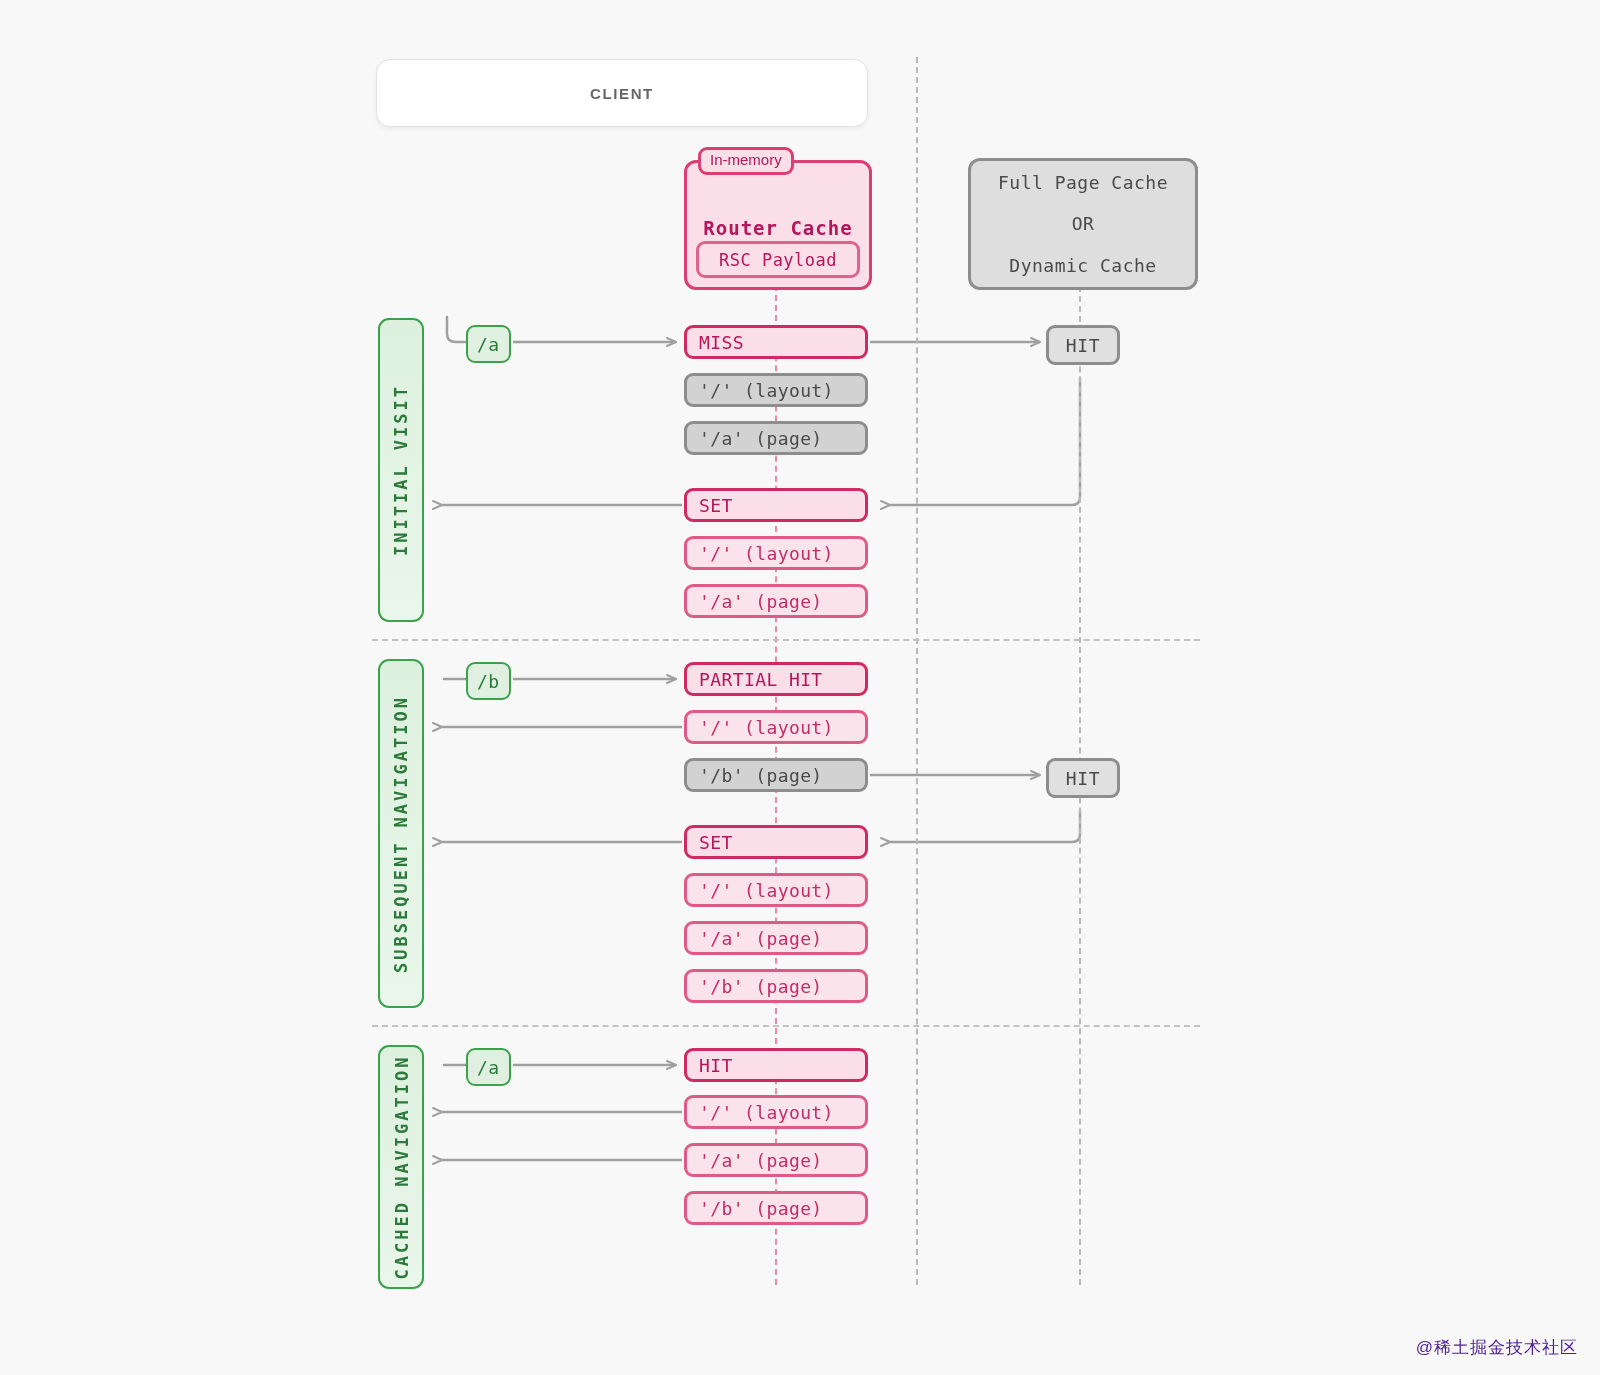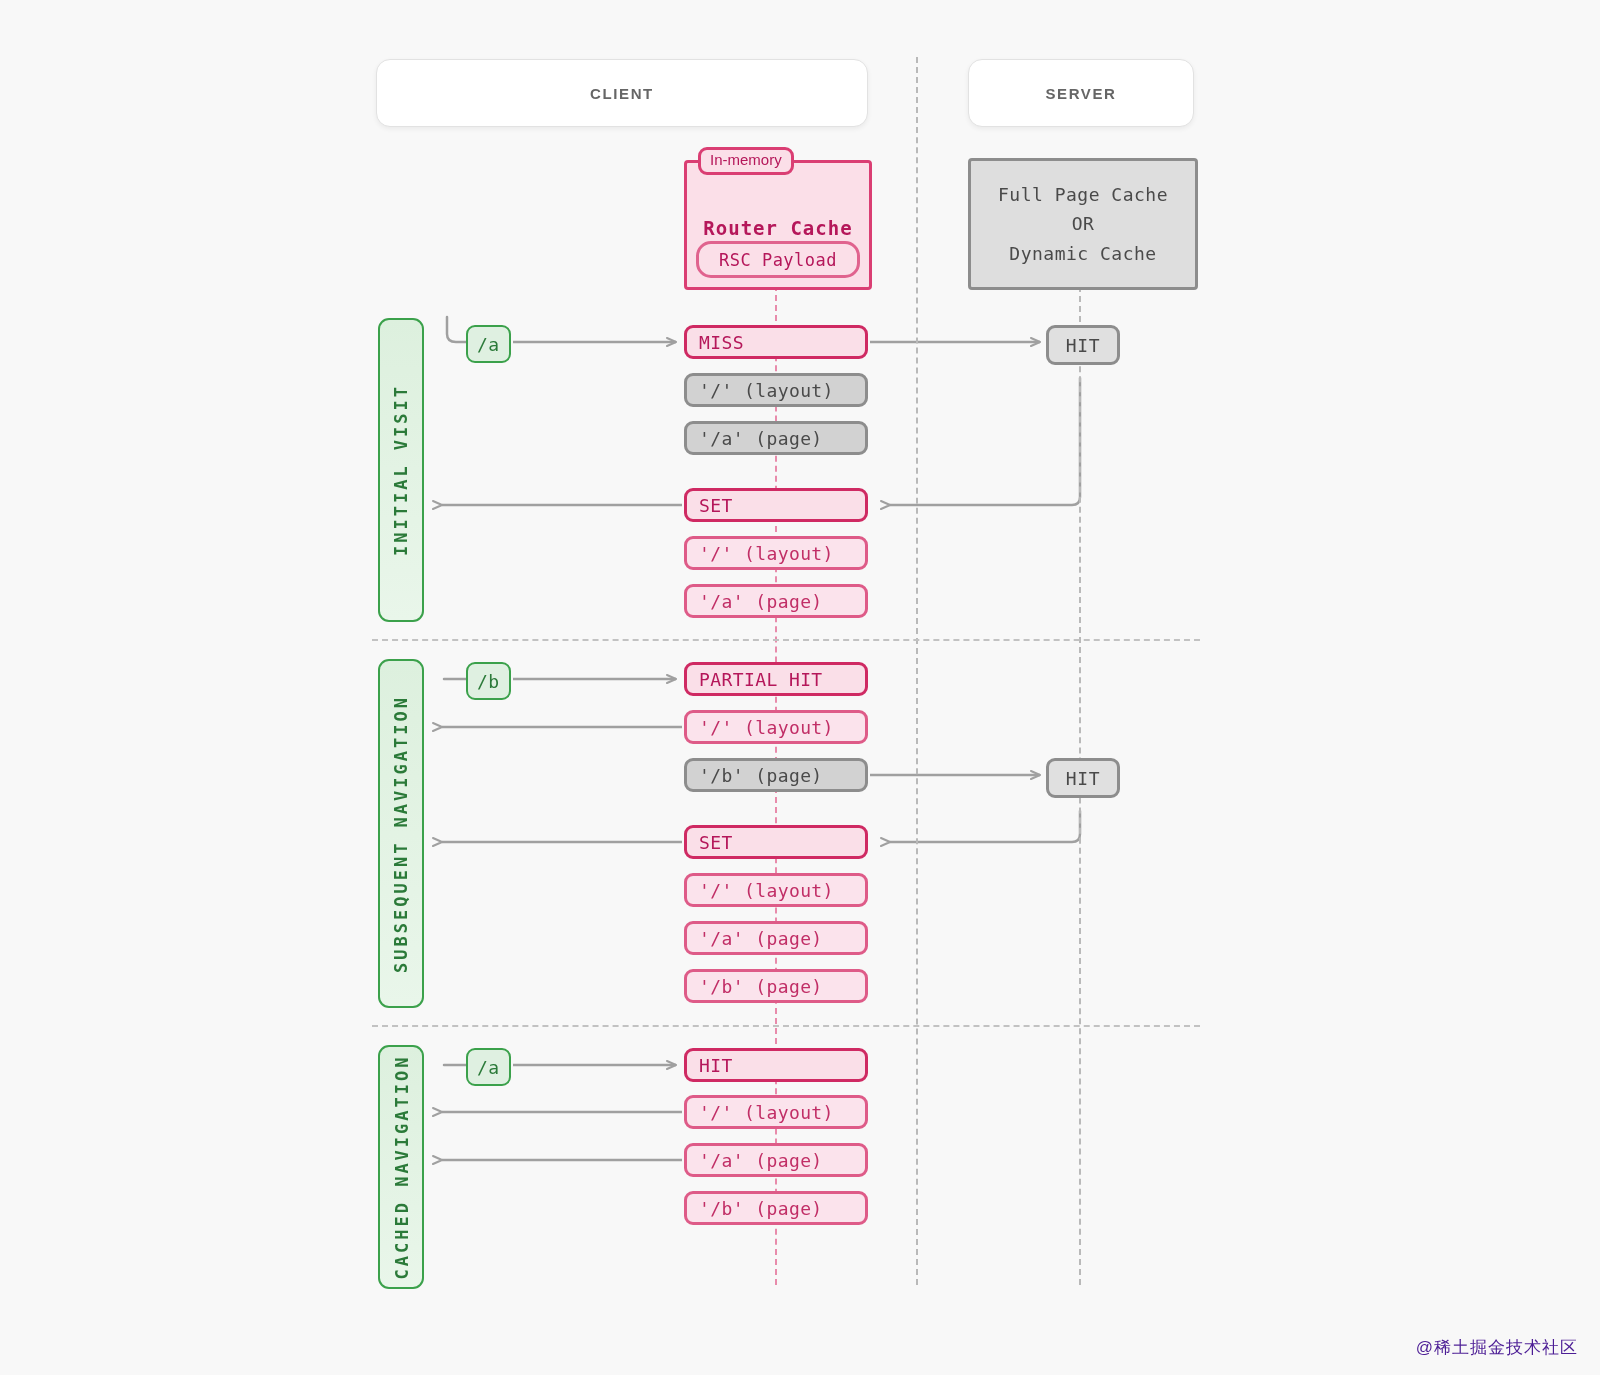--- a/index.html
+++ b/index.html
@@ -35,45 +35,46 @@
 
   
   .divider{
     position:absolute;height:0;
     border-top:2px dashed #c2c2c2;
   }
 
   
   .cache-box{
     position:absolute;
-    border-radius:4px;
+    border-radius:12px;
     display:flex;flex-direction:column;
     align-items:center;justify-content:center;
     font-family:"DejaVu Sans Mono", monospace;
     text-align:center;
+    gap:12px;
   }
   #router-cache{
     left:684px;top:160px;width:182px;height:124px;
     background:#fbdfe8;border:3px solid #da3e73;
     color:#b5175a;
   }
   #router-cache .rc-title{
     font-size:19px;font-weight:700;letter-spacing:1px;margin-top:6px;
   }
   #badge-inmemory{
     position:absolute;left:698px;top:147px;
     background:#fbdfe8;border:3px solid #da3e73;border-radius:9px;
     padding:2px 9px 3px 9px;
     font-family:"Liberation Sans", sans-serif;
     font-size:15px;color:#b5175a;line-height:1.1;
     z-index:6;
   }
   #rsc-payload{
     position:absolute;left:696px;top:241px;width:158px;height:31px;
-    background:#fbdfe8;border:3px solid #e0638e;border-radius:15px;
+    background:#fbdfe8;border:3px solid #e0638e;border-radius:9px;
     display:flex;align-items:center;justify-content:center;
     font-size:17px;color:#b5175a;letter-spacing:.5px;
   }
   #server-cache{
     left:968px;top:158px;width:224px;height:126px;
     background:#dedede;border:3px solid #8d8d8d;
     color:#4a4a4a;font-size:18px;line-height:1.62;letter-spacing:.5px;
   }
 
   
@@ -171,21 +172,20 @@
 
     <line x1="682" y1="842" x2="442" y2="842" stroke="#a0a0a0" stroke-width="2.5" marker-end="url(#arrL)"></line>
 
     <line x1="444" y1="1065" x2="466" y2="1065" stroke="#a0a0a0" stroke-width="2.5" stroke-linecap="round"></line>
     <line x1="513" y1="1065" x2="676" y2="1065" stroke="#a0a0a0" stroke-width="2.5" marker-end="url(#arrR)"></line>
     <line x1="682" y1="1112" x2="442" y2="1112" stroke="#a0a0a0" stroke-width="2.5" marker-end="url(#arrL)"></line>
     <line x1="682" y1="1160" x2="442" y2="1160" stroke="#a0a0a0" stroke-width="2.5" marker-end="url(#arrL)"></line>
   </svg>
 
   <div class="lane-header" id="lane-client">CLIENT</div>
-  <div class="lane-header" id="lane-server">SERVER</div>
 
   <div class="lifeline pink" style="left:775px;top:285px;height:1000px;"></div>
   <div class="lifeline gray" style="left:916px;top:57px;height:1228px;"></div>
   <div class="lifeline gray" style="left:1079px;top:286px;height:999px;"></div>
 
   <div class="divider" style="left:372px;top:639px;width:828px;"></div>
   <div class="divider" style="left:372px;top:1025px;width:828px;"></div>
 
   <div class="cache-box" id="router-cache">
     <div class="rc-title">Router Cache</div>

